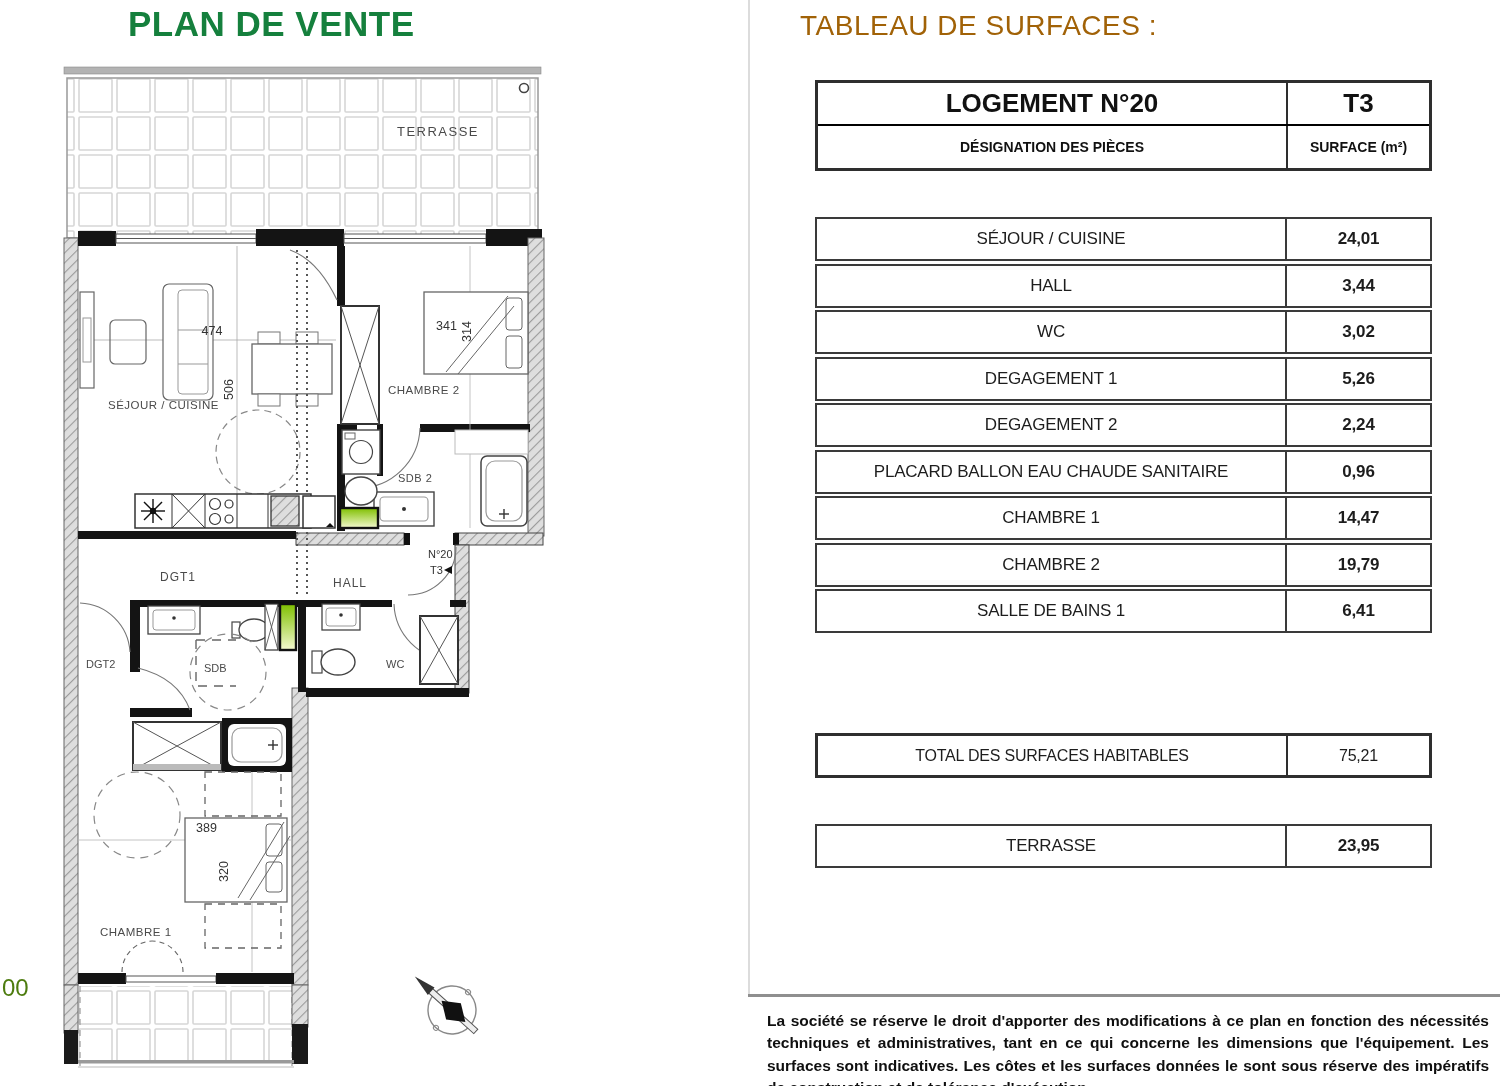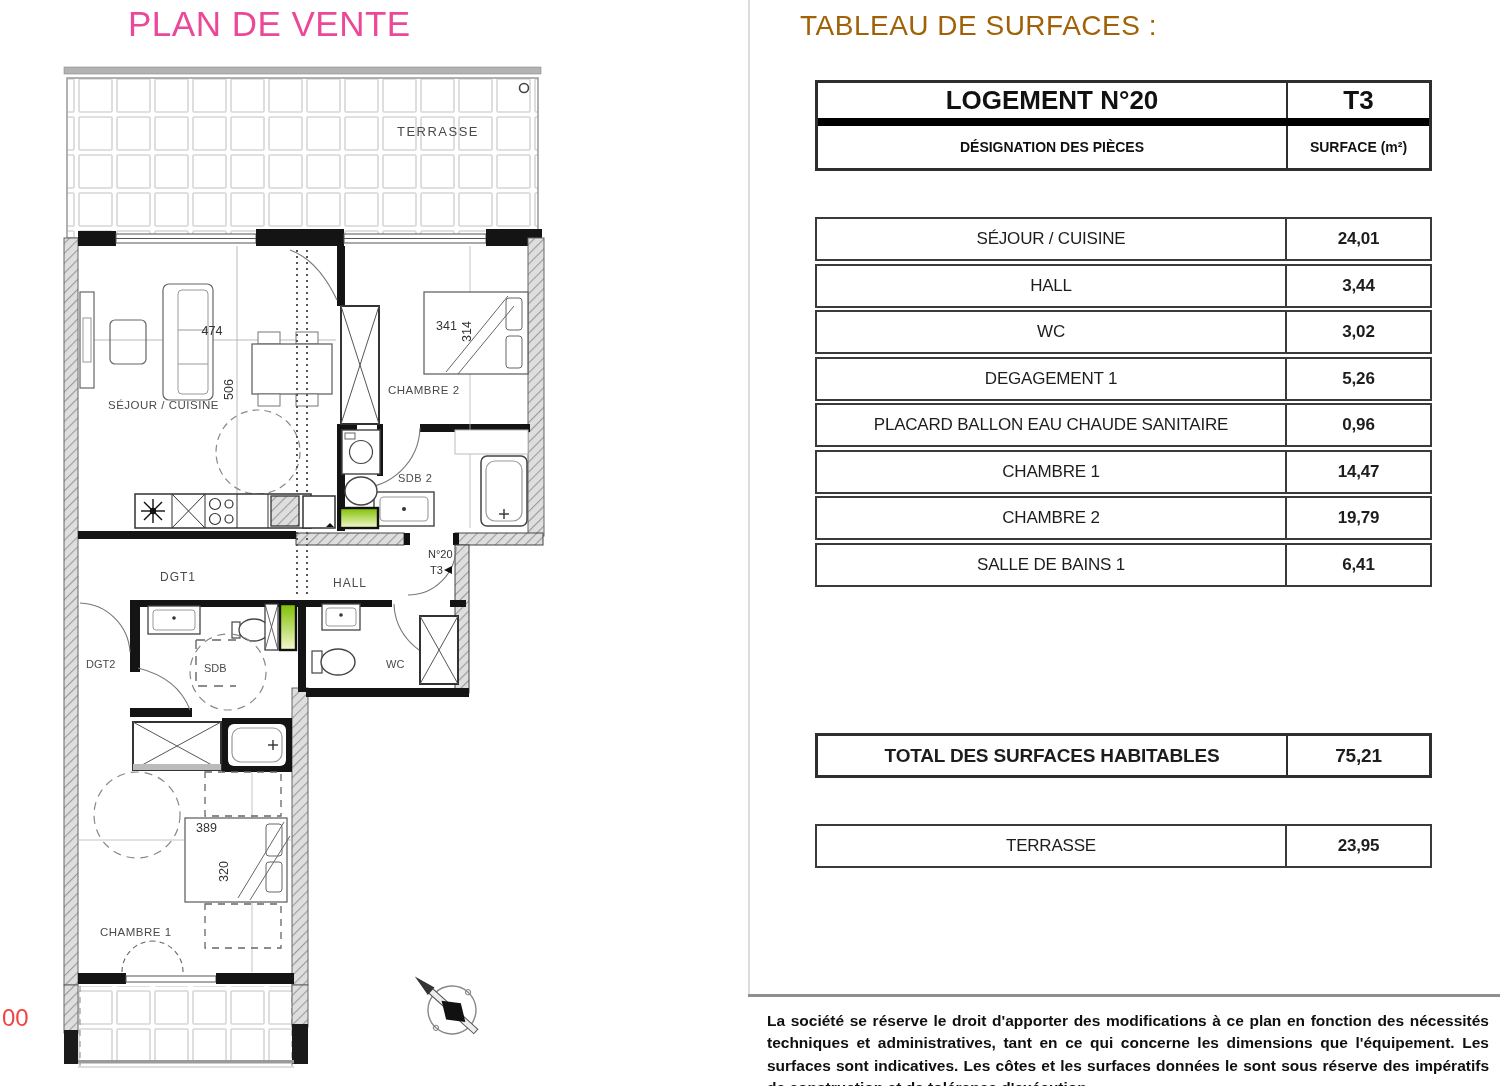--- a/index.html
+++ b/index.html
@@ -2,42 +2,42 @@
 <html><head>
 <meta charset="utf-8">
 <style>
   html,body{margin:0;padding:0;}
   body{
     width:1500px;height:1086px;position:relative;background:#ffffff;
     font-family:"Liberation Sans", sans-serif;color:#1a1a1a;overflow:hidden;
   }
   .abs{position:absolute;}
   
-  .plan-title{left:128px;top:4px;font-size:35px;font-weight:400;letter-spacing:.5px;color:#ec4899;}
-  .page-marker{left:2px;top:1004px;font-size:24px;color:#ef4444;}
+  .plan-title{left:128px;top:4px;font-size:35px;font-weight:700;letter-spacing:.5px;color:#15803d;}
+  .page-marker{left:2px;top:974px;font-size:24px;color:#4d7c0f;}
   
   .v-divider{left:748px;top:0;width:2px;height:994px;background:#dcdcdc;}
   .h-divider{left:748px;top:994px;width:752px;height:3px;background:#8f8f8f;}
   
   .table-title{left:800px;top:10px;font-size:28px;color:#a16207;letter-spacing:.5px;}
   .hdr-box{left:815px;top:80px;width:617px;height:91px;border:3px solid #2e2e2e;box-sizing:border-box;background:#fff;}
   .hdr-row{display:flex;height:50%;box-sizing:border-box;}
-  .hdr-row.first{border-bottom:8px solid #000000;}
+  .hdr-row.first{border-bottom:2px solid #000000;}
   .hdr-cell{display:flex;align-items:center;justify-content:center;box-sizing:border-box;}
   .hdr-cell.left{width:470px;border-right:2px solid #2e2e2e;}
   .hdr-cell.right{flex:1;}
   .hdr-logement,.hdr-type{font-size:26px;font-weight:700;color:#111;}
   .hdr-col{font-size:14px;font-weight:700;color:#111;}
   .rows{left:815px;top:217px;width:617px;}
   .trow{display:flex;height:44px;box-sizing:border-box;border:2px solid #3a3a3a;margin-bottom:2.5px;background:#fff;}
   .tcell{display:flex;align-items:center;justify-content:center;font-size:17px;color:#1d1d1d;box-sizing:border-box;letter-spacing:-.2px;}
   .tcell.label{width:470px;border-right:2px solid #3a3a3a;text-align:center;}
   .tcell.value{flex:1;font-weight:bold;}
   .total-box{left:815px;top:733px;width:617px;height:45px;border:3px solid #2e2e2e;box-sizing:border-box;display:flex;background:#fff;}
-  .total-box .tcell{font-weight:700;font-size:19px;}
+  .total-box .tcell{font-weight:400;font-size:16px;}
   .total-box .tcell.label{border-right:2px solid #2e2e2e;}
   .terr-box{left:815px;top:824px;width:617px;height:44px;border:2px solid #3a3a3a;box-sizing:border-box;display:flex;background:#fff;}
   .disclaimer{left:767px;top:1010px;width:722px;font-size:15.5px;font-weight:700;line-height:1.45;text-align:justify;color:#0f0f0f;}
   svg text{font-family:"Liberation Sans", sans-serif;}
 </style>
 </head>
 <body>
 
 <div class="abs plan-title">PLAN DE VENTE</div>
 <div class="abs page-marker">00</div>
@@ -336,20 +336,24 @@
   </div>
   <div class="trow">
     <div class="tcell label">WC</div>
     <div class="tcell value">3,02</div>
   </div>
   <div class="trow">
     <div class="tcell label">DEGAGEMENT 1</div>
     <div class="tcell value">5,26</div>
   </div>
   <div class="trow">
+    <div class="tcell label">DEGAGEMENT 2</div>
+    <div class="tcell value">2,24</div>
+  </div>
+  <div class="trow">
     <div class="tcell label">PLACARD BALLON EAU CHAUDE SANITAIRE</div>
     <div class="tcell value">0,96</div>
   </div>
   <div class="trow">
     <div class="tcell label">CHAMBRE 1</div>
     <div class="tcell value">14,47</div>
   </div>
   <div class="trow">
     <div class="tcell label">CHAMBRE 2</div>
     <div class="tcell value">19,79</div>

